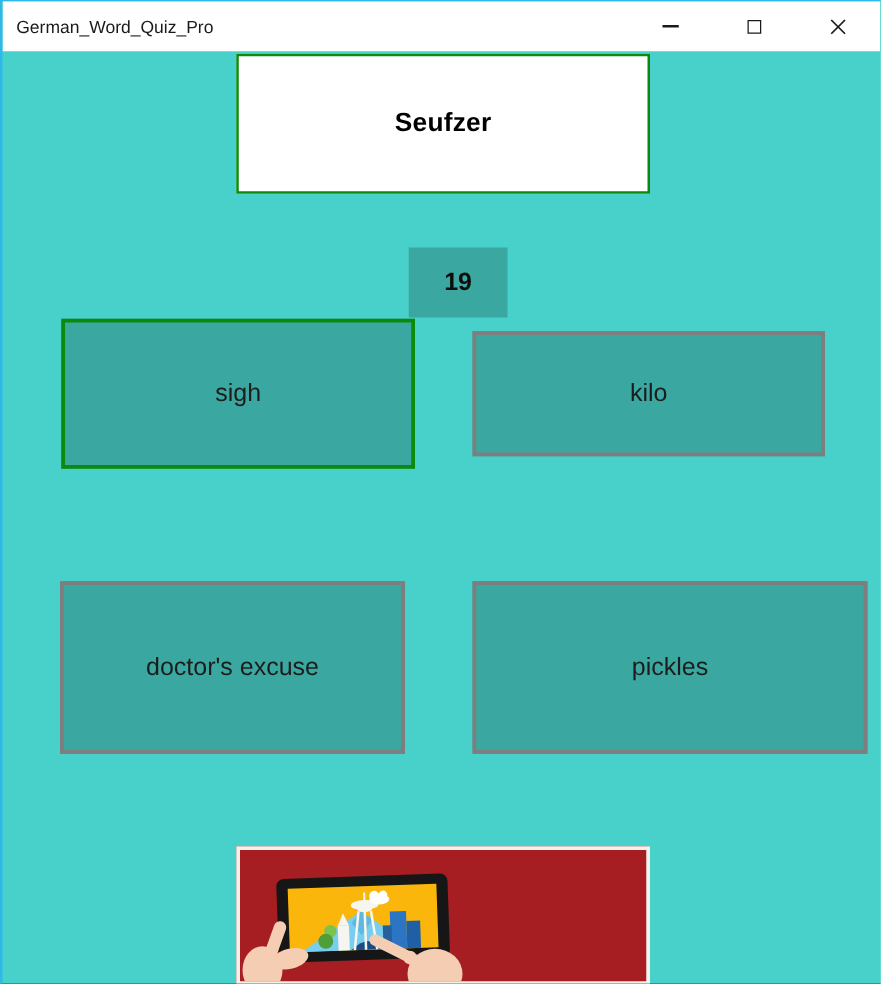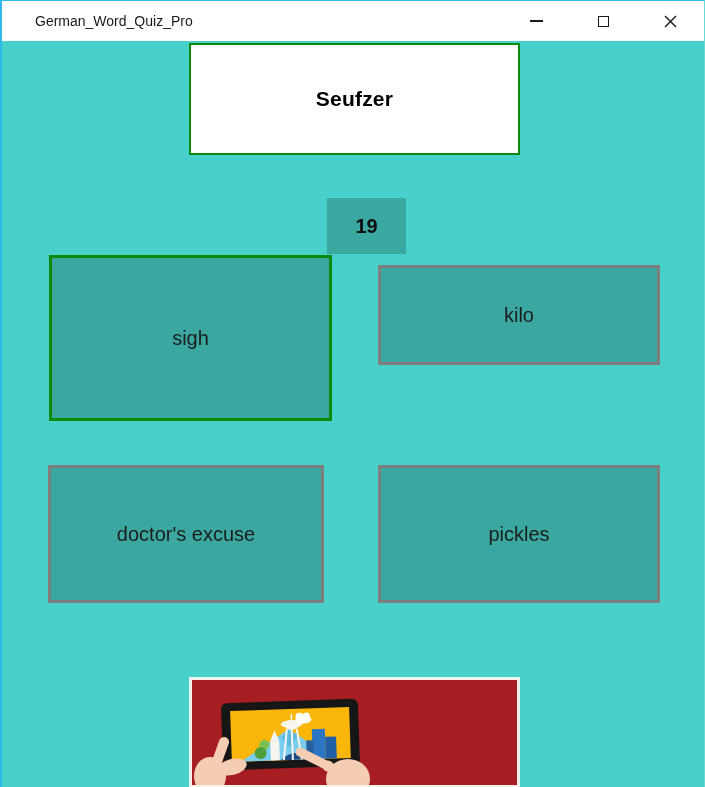--- a/index.html
+++ b/index.html
@@ -16,21 +16,21 @@
     border-top:1px solid var(--accent-border);
     border-right:1px solid #6ADAD4;
     font-family:"Liberation Sans",sans-serif;
   }
   
   .titlebar{
     position:absolute; left:0; top:0; right:0; height:40px;
     background:var(--titlebar-bg); display:flex; align-items:stretch;
   }
   .titlebar .title{
-    flex:1; line-height:40px; padding-left:33px; font-size:14px; color:#1a1a1a;
+    flex:1; line-height:40px; padding-left:11px; font-size:14px; color:#1a1a1a;
     white-space:nowrap; overflow:hidden;
   }
   .caption-buttons{display:flex;}
   .cap-btn{
     width:67px; height:40px; border:none; background:transparent; margin:0; padding:0;
     display:flex; align-items:center; justify-content:center; cursor:pointer;
   }
   .glyph-min{display:block; width:13px; height:1.5px; background:#1a1a1a;}
   .glyph-max{display:block; width:11px; height:11px; box-sizing:border-box; border:1.5px solid #1a1a1a;}
   
@@ -48,24 +48,24 @@
   }
   
   .answer{
     position:absolute; box-sizing:border-box;
     background:var(--tile); border:3px solid var(--tile-border);
     display:flex; align-items:center; justify-content:center;
     font-family:"Liberation Sans",sans-serif; font-size:20px; color:#1c1c1c;
     padding:0; cursor:pointer;
   }
   .answer[data-state="correct"]{border-color:var(--correct-border);}
-  .a0{left:47px;  top:254px; width:283px; height:166px;}
+  .a0{left:47px;  top:254px; width:283px; height:120px;}
   .a1{left:376px; top:264px; width:282px; height:100px;}
   .a2{left:46px;  top:464px; width:276px; height:138px;}
-  .a3{left:376px; top:464px; width:282px; height:138px;}
+  .a3{left:376px; top:464px; width:316px; height:138px;}
   
   .ad{
     position:absolute; left:187px; top:676px; width:331px; height:111px;
     box-sizing:border-box; border:3px solid var(--frame);
     background:var(--illustration-bg); cursor:pointer;
   }
   .ad svg{display:block; width:100%; height:100%;}
 </style>
 </head>
 <body>

